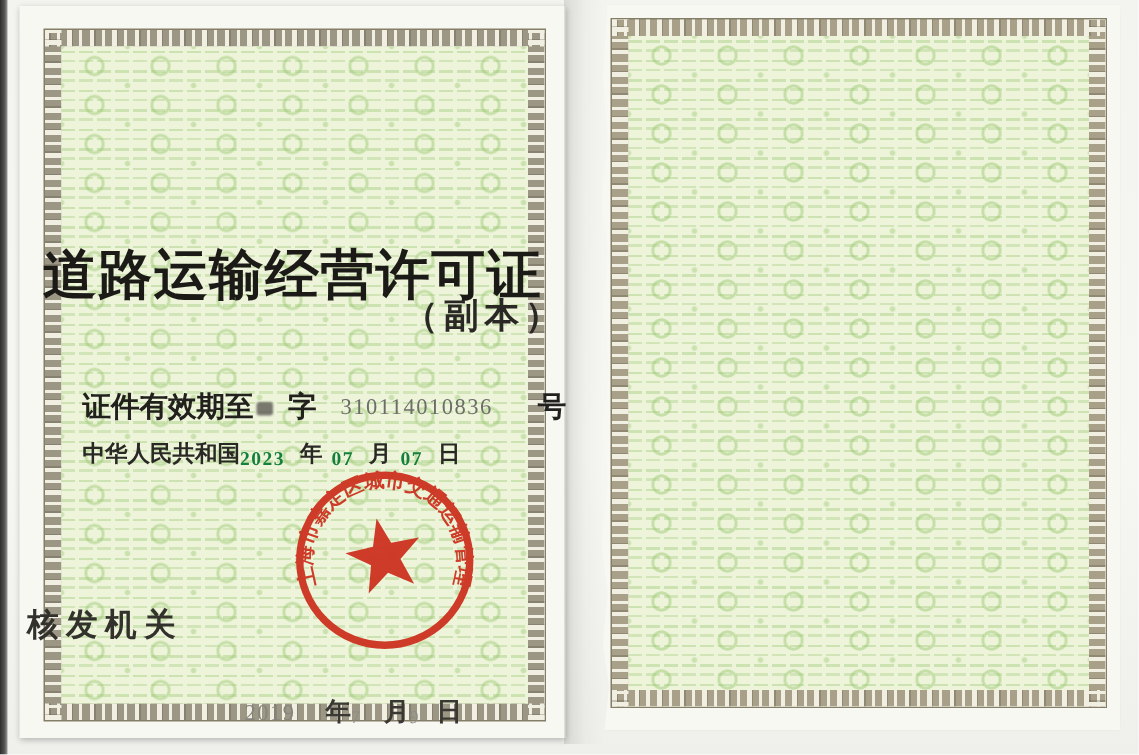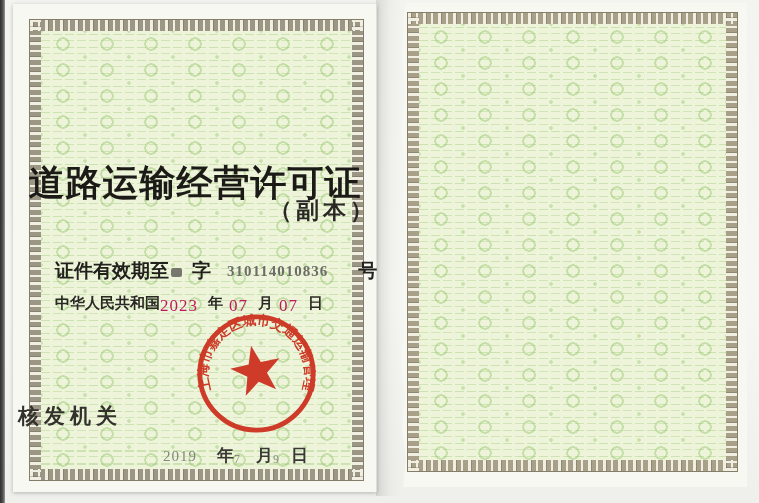--- a/index.html
+++ b/index.html
@@ -72,38 +72,38 @@
   .license-line{
     position:absolute;top:254px;left:42px;right:20px;
     font-size:19px;font-weight:bold;color:#22201c;white-space:nowrap;
   }
   .ink-smudge{
     display:inline-block;width:11px;height:9px;margin-left:2px;
     background:#5c5a55;border-radius:2px;filter:blur(0.7px);opacity:0.8;vertical-align:baseline;
   }
   .zi{margin:0 16px 0 10px;}
   .license-number{
-    font-weight:bold;font-size:15px;color:#6d6d68;letter-spacing:1px;
+    font-weight:normal;font-size:15px;color:#6d6d68;letter-spacing:1px;
     position:relative;top:-1px;
   }
   .hao{margin-left:30px;}
   .validity-line{
     position:absolute;top:289px;left:42px;font-size:15px;font-weight:bold;color:#2a2824;white-space:nowrap;
   }
   .stamped-num{
-    font-weight:normal;color:#be185d;font-size:17px;position:relative;top:3px;letter-spacing:1px;
+    font-weight:bold;color:#15803d;font-size:13px;position:relative;top:3px;letter-spacing:1px;
   }
   .validity-line .unit{margin:0 6px 0 10px;}
   .stamp{position:absolute;left:180px;top:306px;width:127px;height:127px;opacity:0.92;}
   .issuer-label{
     position:absolute;top:398px;left:0;right:0;
     font-size:21px;color:#33312c;letter-spacing:5px;text-indent:5px;font-weight:bold;
   }
   .issue-date{
-    position:absolute;top:440px;left:150px;font-size:17px;font-weight:bold;color:#3a3833;white-space:nowrap;
+    position:absolute;top:459px;left:150px;font-size:17px;font-weight:bold;color:#3a3833;white-space:nowrap;
   }
   .issue-date .num{font-weight:normal;color:#85857e;font-size:15px;letter-spacing:1px;}
   .issue-date .num-small{font-weight:normal;color:#8d8d85;font-size:12px;position:relative;top:2px;}
   .issue-date .gap1{margin-left:20px;} .issue-date .gap2{margin-left:16px;} .issue-date .gap3{margin-left:12px;}
   
   .fields{position:absolute;left:42px;top:40px;right:16px;}
   .field{margin-bottom:15px;display:flex;align-items:flex-start;}
   .flabel{
     font-size:17px;font-weight:bold;color:#2c2a26;letter-spacing:1px;white-space:nowrap;flex:0 0 auto;
   }

